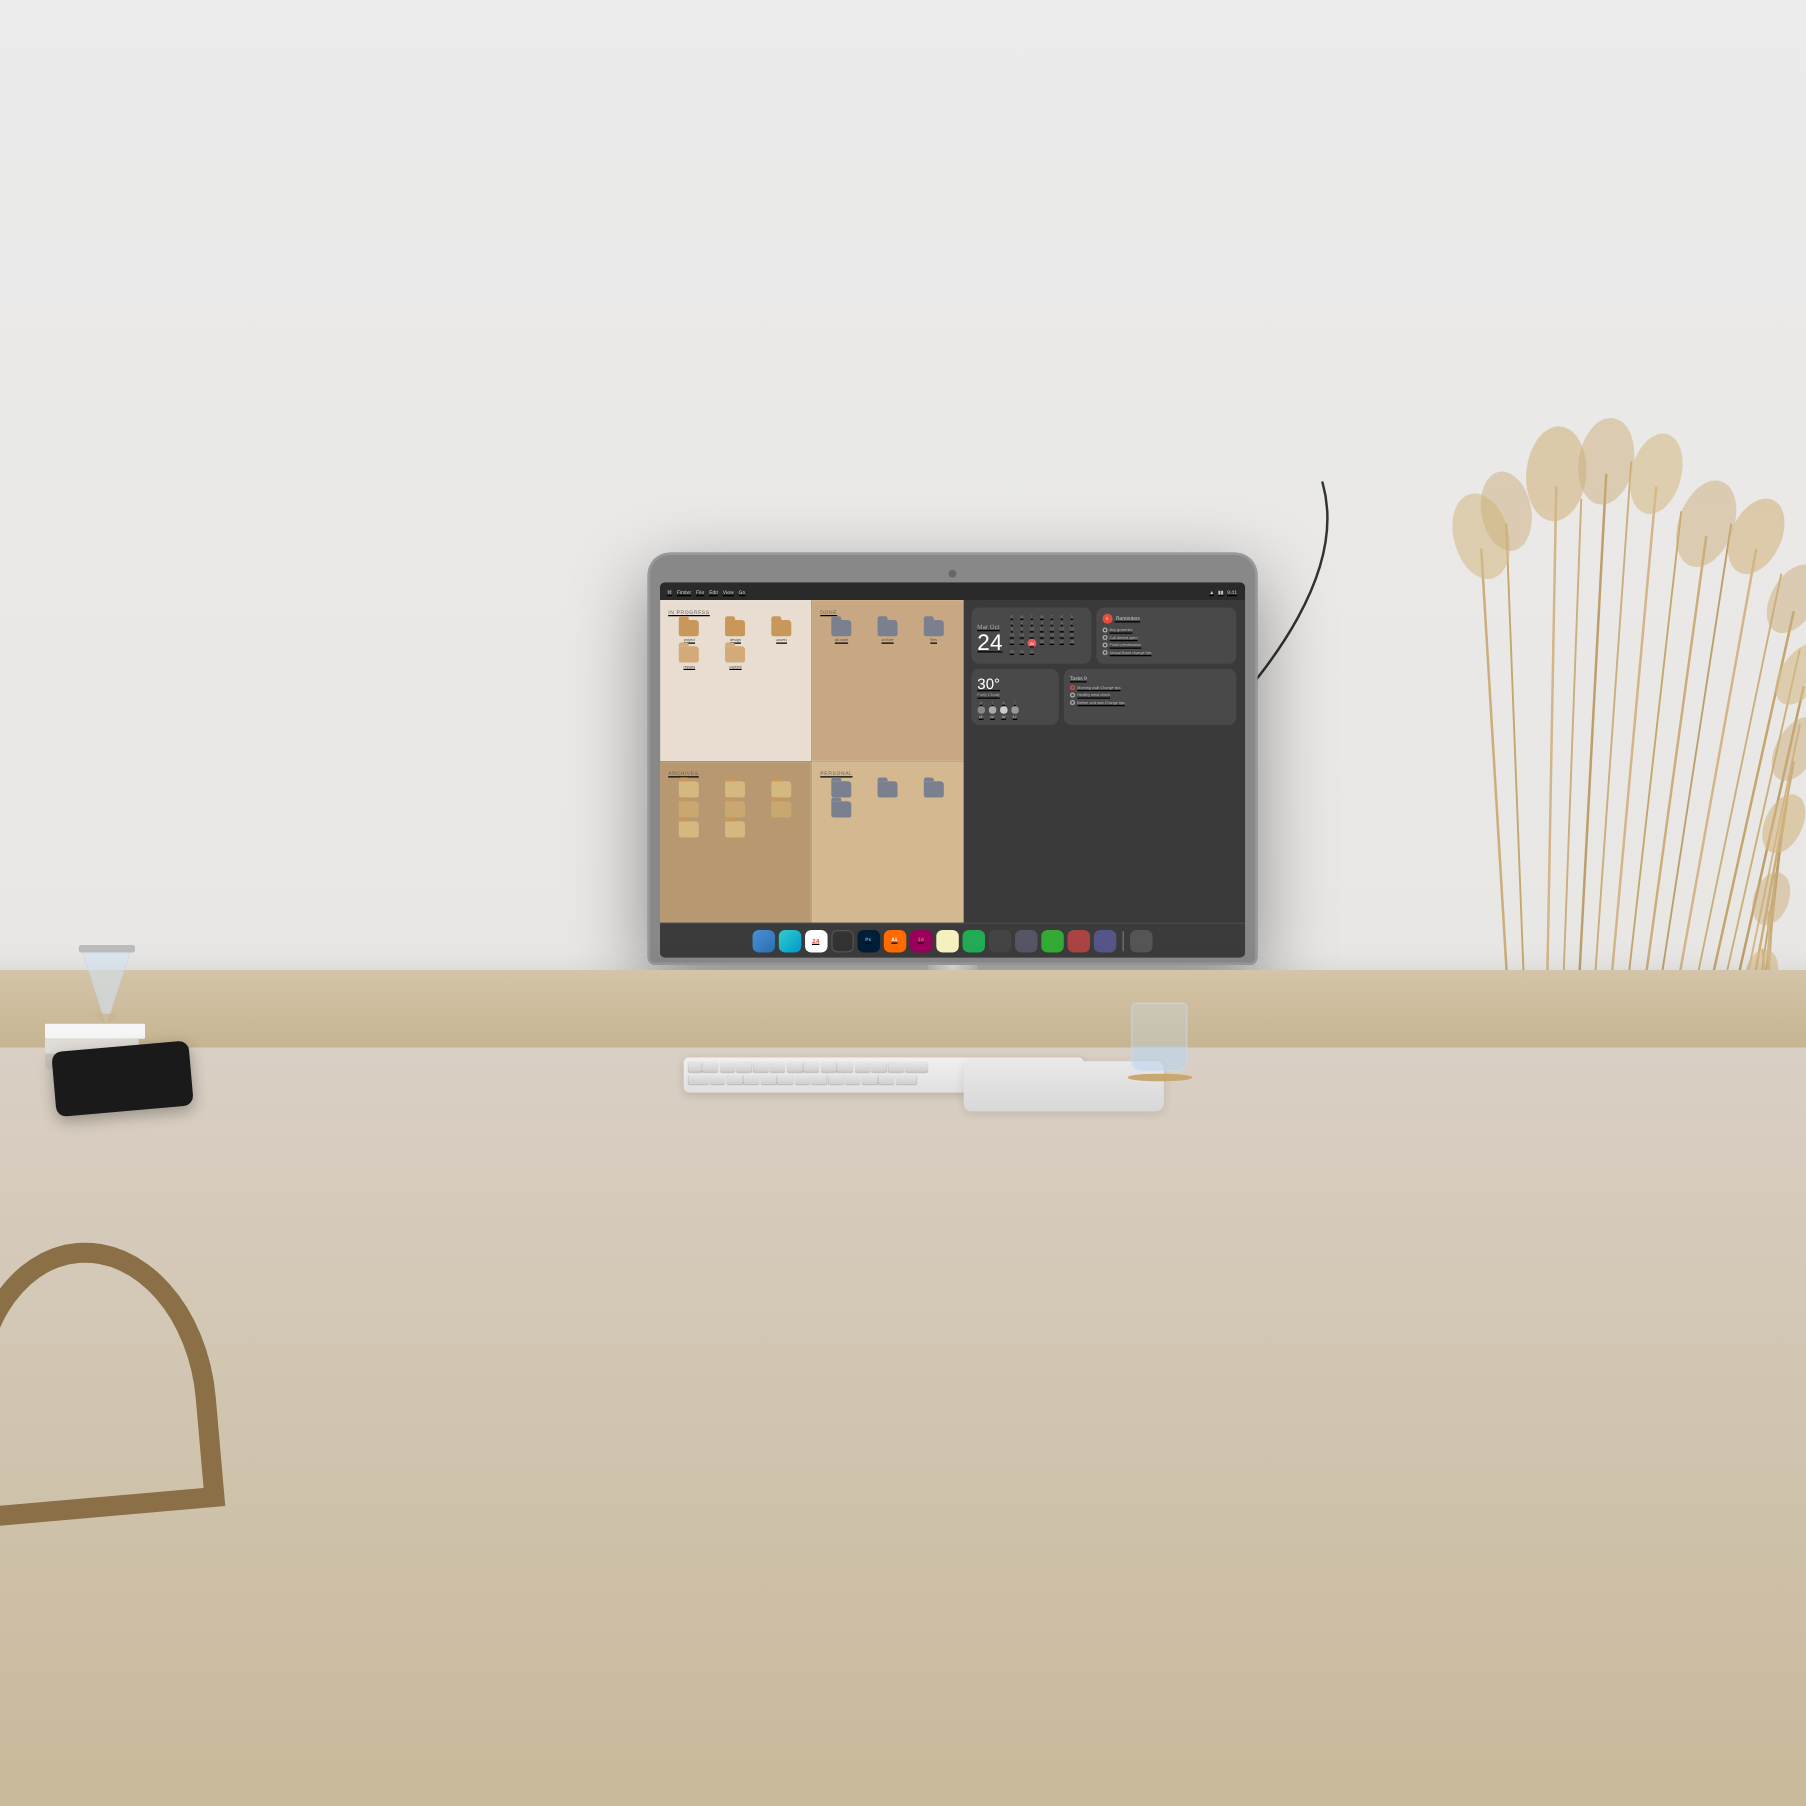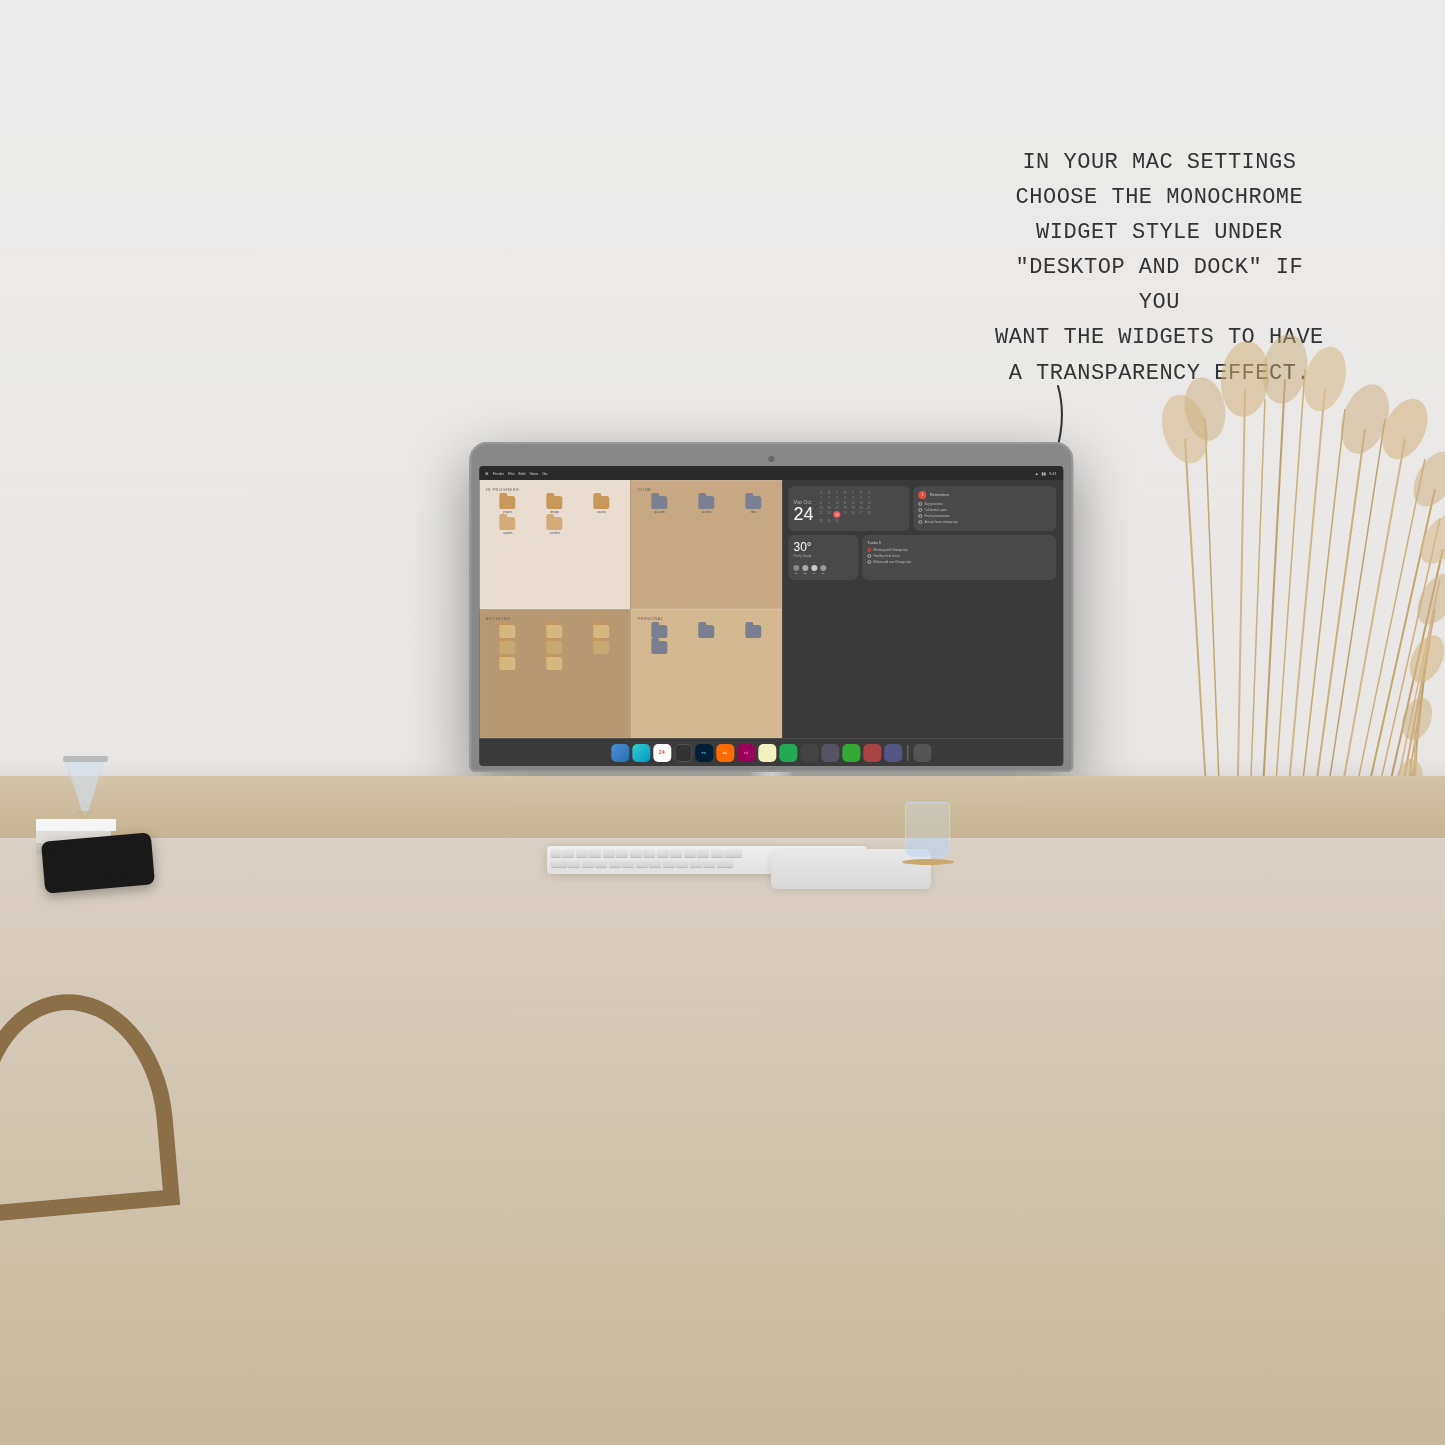--- a/index.html
+++ b/index.html
@@ -78,21 +78,22 @@
       background: transparent;
       transform: rotate(-5deg);
     }
 
     
     .monitor {
       position: absolute;
       bottom: 42%;
       left: 50%;
       transform: translateX(-42%);
-      width: 604px;
+      width: 488px;
+      text-decoration: underline;
     }
 
     .monitor-screen-wrapper {
       background: #888;
       border-radius: 18px 18px 6px 6px;
       padding: 10px 10px 6px 10px;
       box-shadow: 0 20px 60px rgba(0,0,0,0.4), inset 0 0 0 2px #999;
     }
 
     .monitor-bezel-top {
@@ -546,30 +547,20 @@
       height: 250px;
     }
   </style>
 </head>
 <body>
 
 <div class="scene">
 
   <div class="wall"></div>
 
-  <div class="annotation">
-    <div class="annotation-text">
-      <span>IN YOUR MAC SETTINGS</span><br>
-      <span>CHOOSE THE MONOCHROME</span><br>
-      <span>WIDGET STYLE UNDER</span><br>
-      <span>"DESKTOP AND DOCK" IF YOU</span><br>
-      <span>WANT THE WIDGETS TO HAVE</span><br>
-      <span>A TRANSPARENCY EFFECT.</span>
-    </div>
-  </div>
 
   <svg class="arrow-svg" viewBox="0 0 200 250" fill="none">
     <path d="M160,10 C180,80 120,160 60,220" stroke="#333" stroke-width="2" fill="none" stroke-linecap="round"></path>
     <path d="M60,220 L50,200 M60,220 L80,210" stroke="#333" stroke-width="2" stroke-linecap="round"></path>
   </svg>
 
   <div class="pampas">
     <svg width="380" height="700" viewBox="0 0 380 700" fill="none">
 
       <g opacity="0.9">

